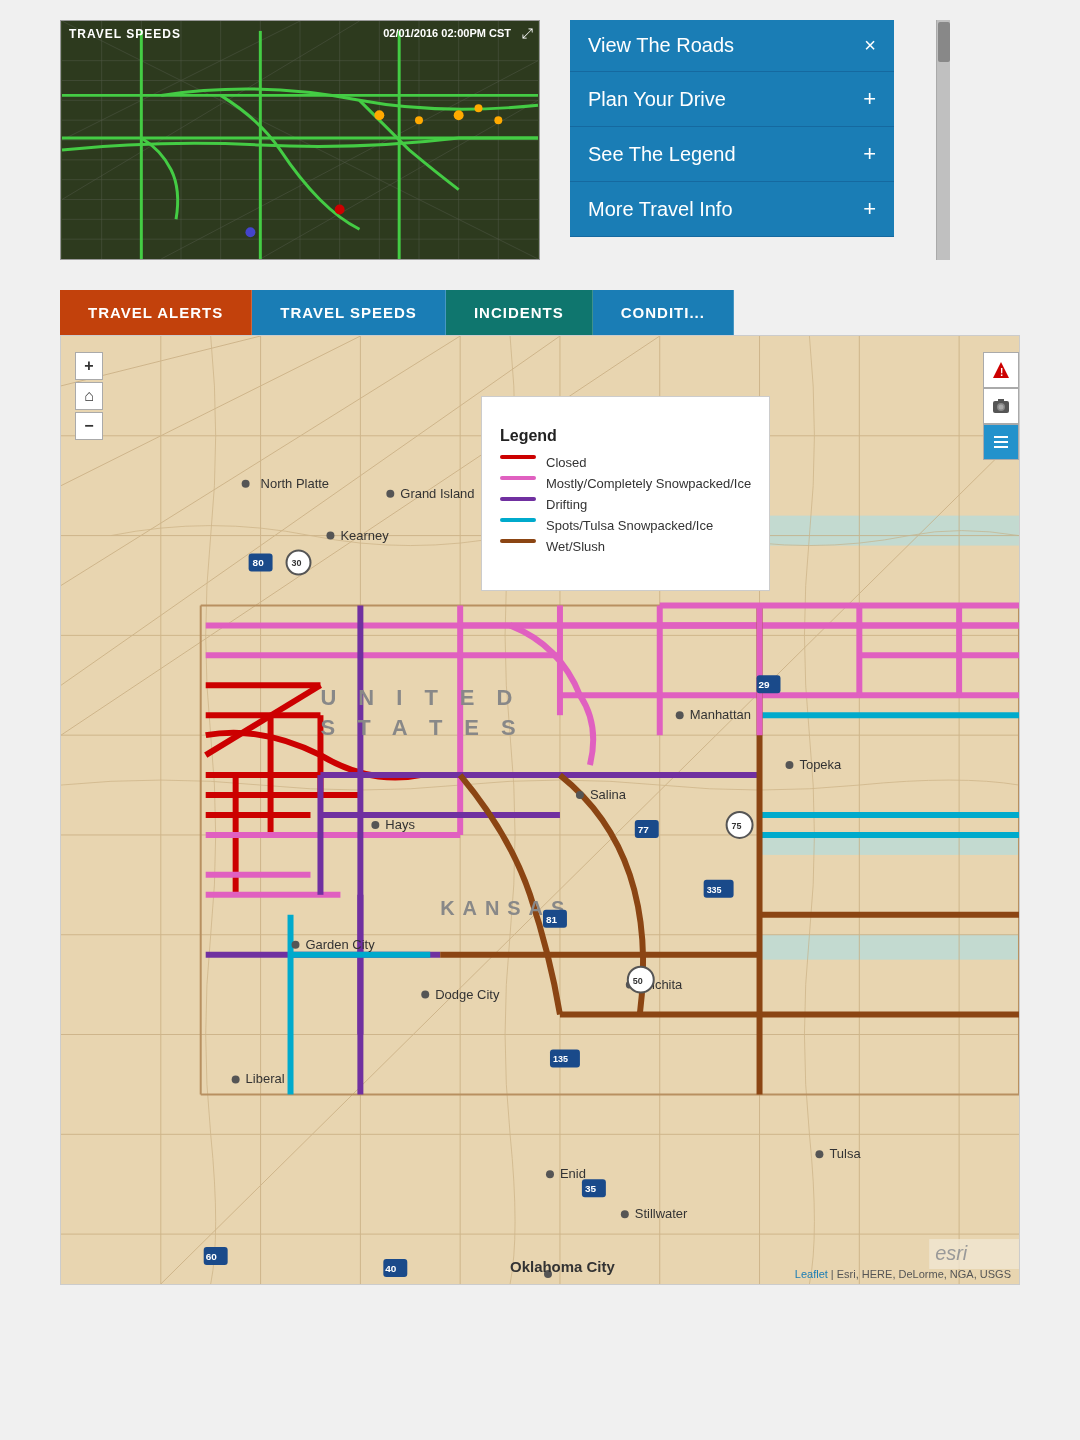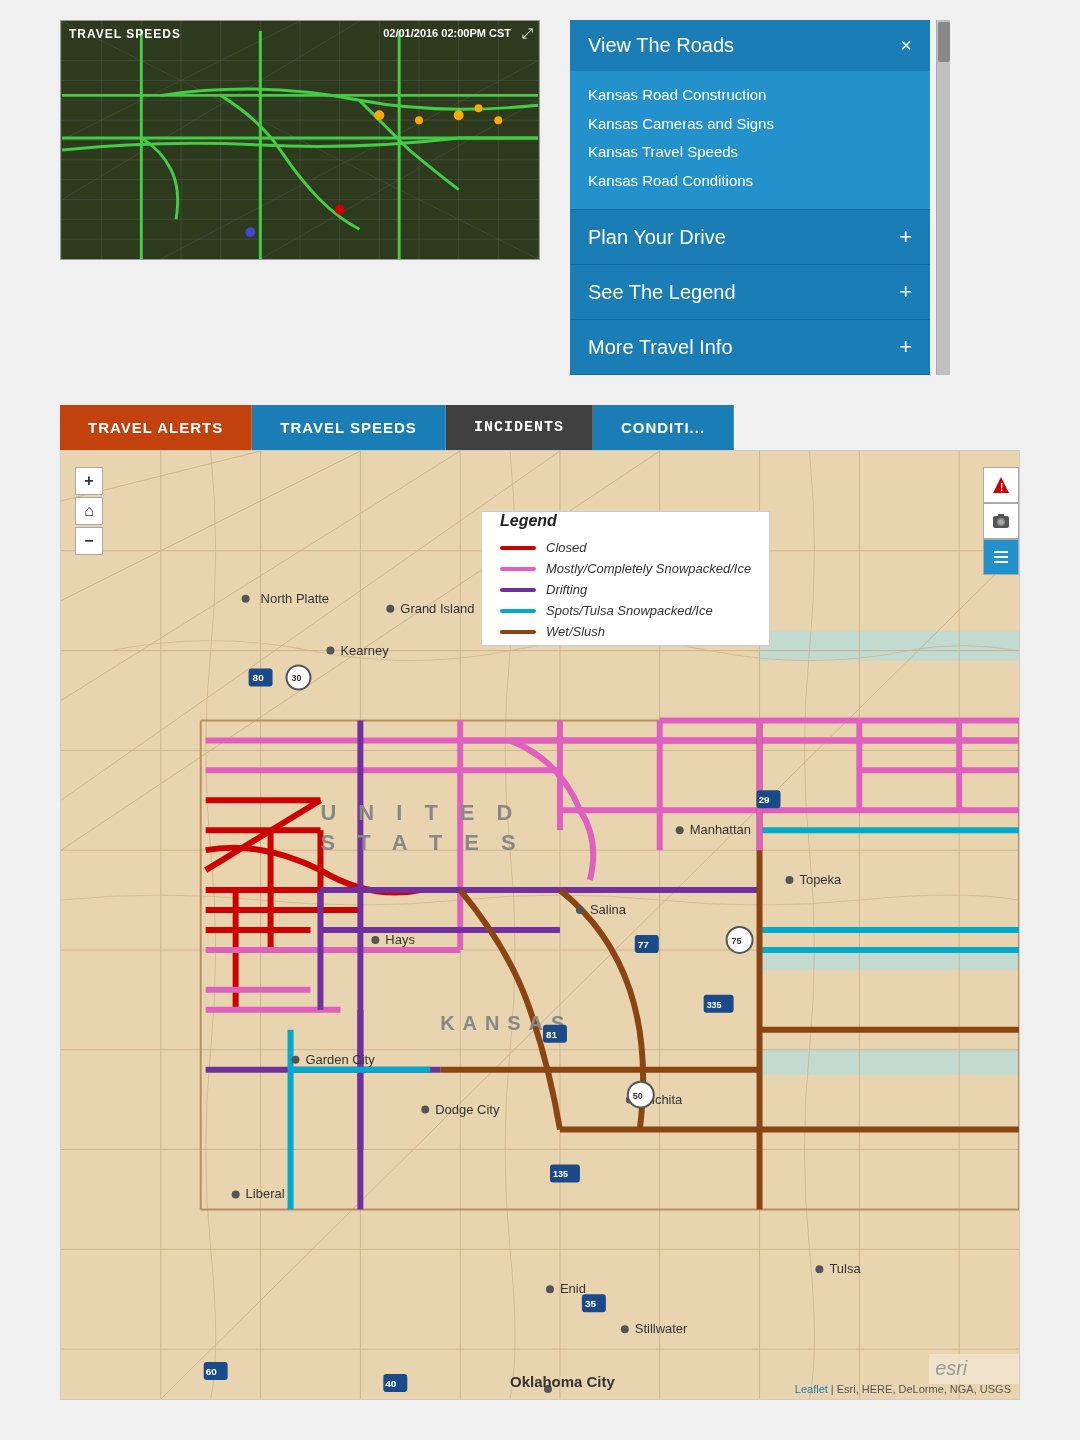--- a/index.html
+++ b/index.html
@@ -56,21 +56,21 @@
     }
 
     
     .map-svg {
       width: 100%;
       height: 100%;
     }
 
     
     .dropdown-panel {
-      width: 360px;
+      width: 324px;
       background: #1a7db5;
       flex-shrink: 0;
     }
 
     .dropdown-section {
       border-bottom: 1px solid #1569a0;
     }
 
     .dropdown-header {
       display: flex;
@@ -136,22 +136,21 @@
 
     .tab-travel-alerts {
       background: #c2410c;
     }
 
     .tab-travel-speeds {
       background: #1a7db5;
     }
 
     .tab-incidents {
-      background: #404040;
-      font-family: Liberation Mono, monospace;
+      background: #0f766e;
     }
 
     .tab-conditions {
       background: #1a7db5;
     }
 
     
     .main-map-container {
       margin: 0 60px;
       position: relative;
@@ -192,35 +191,34 @@
       user-select: none;
     }
 
     
     .legend {
       position: absolute;
       top: 60px;
       left: 420px;
       background: white;
       border: 1px solid #ccc;
-      padding: 0 18px;
+      padding: 30px 18px;
       min-width: 220px;
-      font-style: italic;
     }
 
     .legend-title {
       font-size: 16px;
       font-weight: bold;
       margin-bottom: 10px;
       color: #222;
     }
 
     .legend-item {
       display: flex;
-      align-items: center;
+      align-items: flex-start;
       gap: 10px;
       margin-bottom: 6px;
     }
 
     .legend-line {
       width: 36px;
       height: 4px;
       border-radius: 2px;
       flex-shrink: 0;
     }
@@ -341,26 +339,20 @@
     <div class="map-thumbnail-expand">⤢</div>
   </div>
 
   <div class="dropdown-panel-wrapper">
     <div class="dropdown-panel">
 
       <div class="dropdown-section">
         <div class="dropdown-header">
           <span class="dropdown-header-title">View The Roads</span>
           <span class="dropdown-close">×</span>
-        </div>
-        <div class="dropdown-content">
-          <div class="dropdown-content-item">Kansas Road Construction</div>
-          <div class="dropdown-content-item">Kansas Cameras and Signs</div>
-          <div class="dropdown-content-item">Kansas Travel Speeds</div>
-          <div class="dropdown-content-item">Kansas Road Conditions</div>
         </div>
       </div>
 
       <div class="dropdown-section">
         <div class="dropdown-header">
           <span class="dropdown-header-title">Plan Your Drive</span>
           <span class="dropdown-header-icon">+</span>
         </div>
       </div>
 

